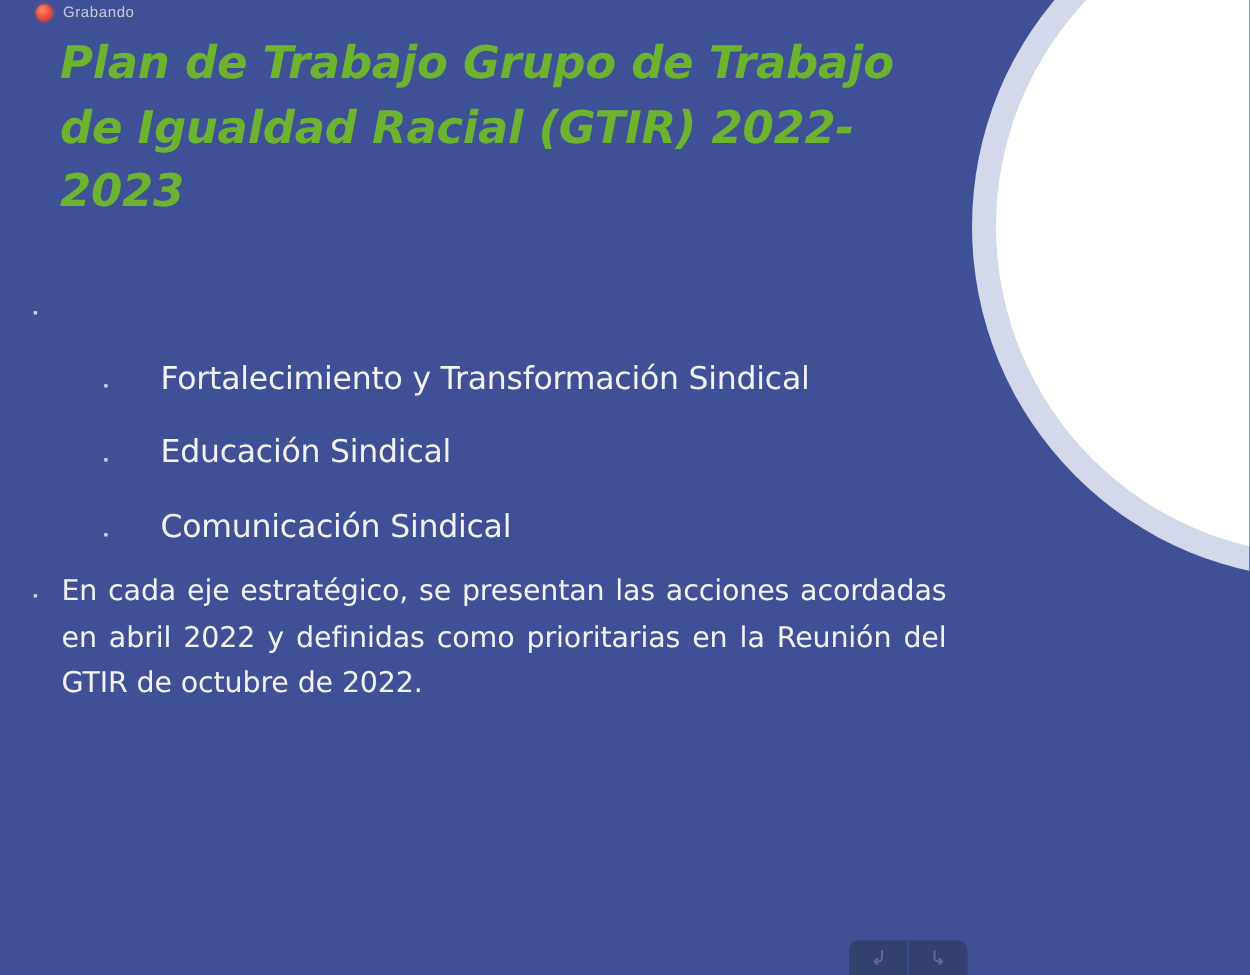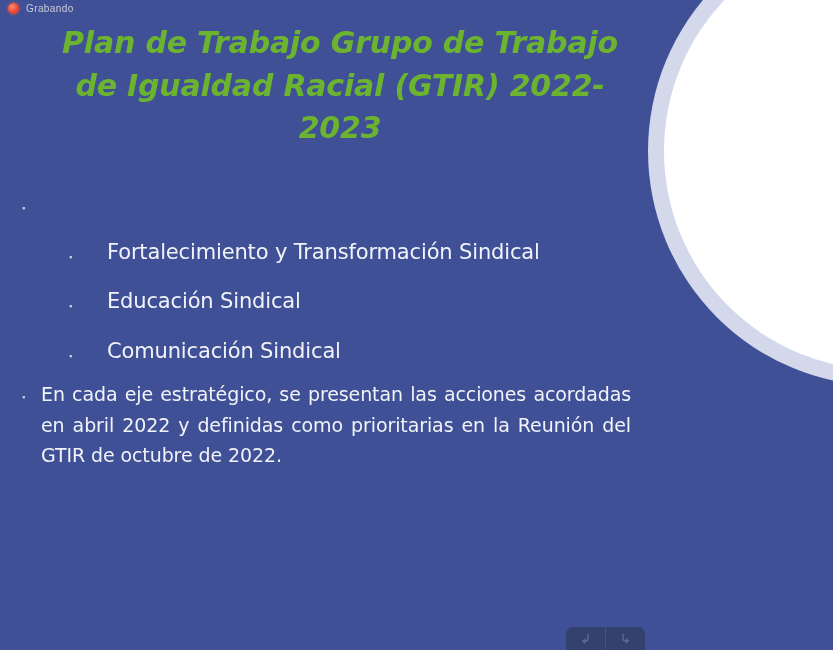--- a/index.html
+++ b/index.html
@@ -42,21 +42,21 @@
     width: 438px;
     height: 438px;
     border-radius: 50%;
     background: #ffffff;
     pointer-events: none;
   }
 
   
   .rec-indicator {
     position: absolute;
-    left: 8px;
+    left: 24px;
     top: 3px;
     display: flex;
     align-items: center;
     gap: 7px;
     z-index: 40;
   }
   .rec-dot {
     width: 11px;
     height: 11px;
     border-radius: 50%;
@@ -71,21 +71,20 @@
     font-family: "Liberation Sans", sans-serif;
     white-space: nowrap;
   }
 
   
   .slide-title {
     position: absolute;
     left: 40px;
     top: 22px;
     width: 600px;
-    text-align: center;
     color: #6cb430;
     font-family: "DejaVu Sans", sans-serif;
     font-size: 30px;
     font-weight: bold;
     font-style: italic;
     line-height: 1.42;
     letter-spacing: -0.2px;
     z-index: 20;
   }
 

